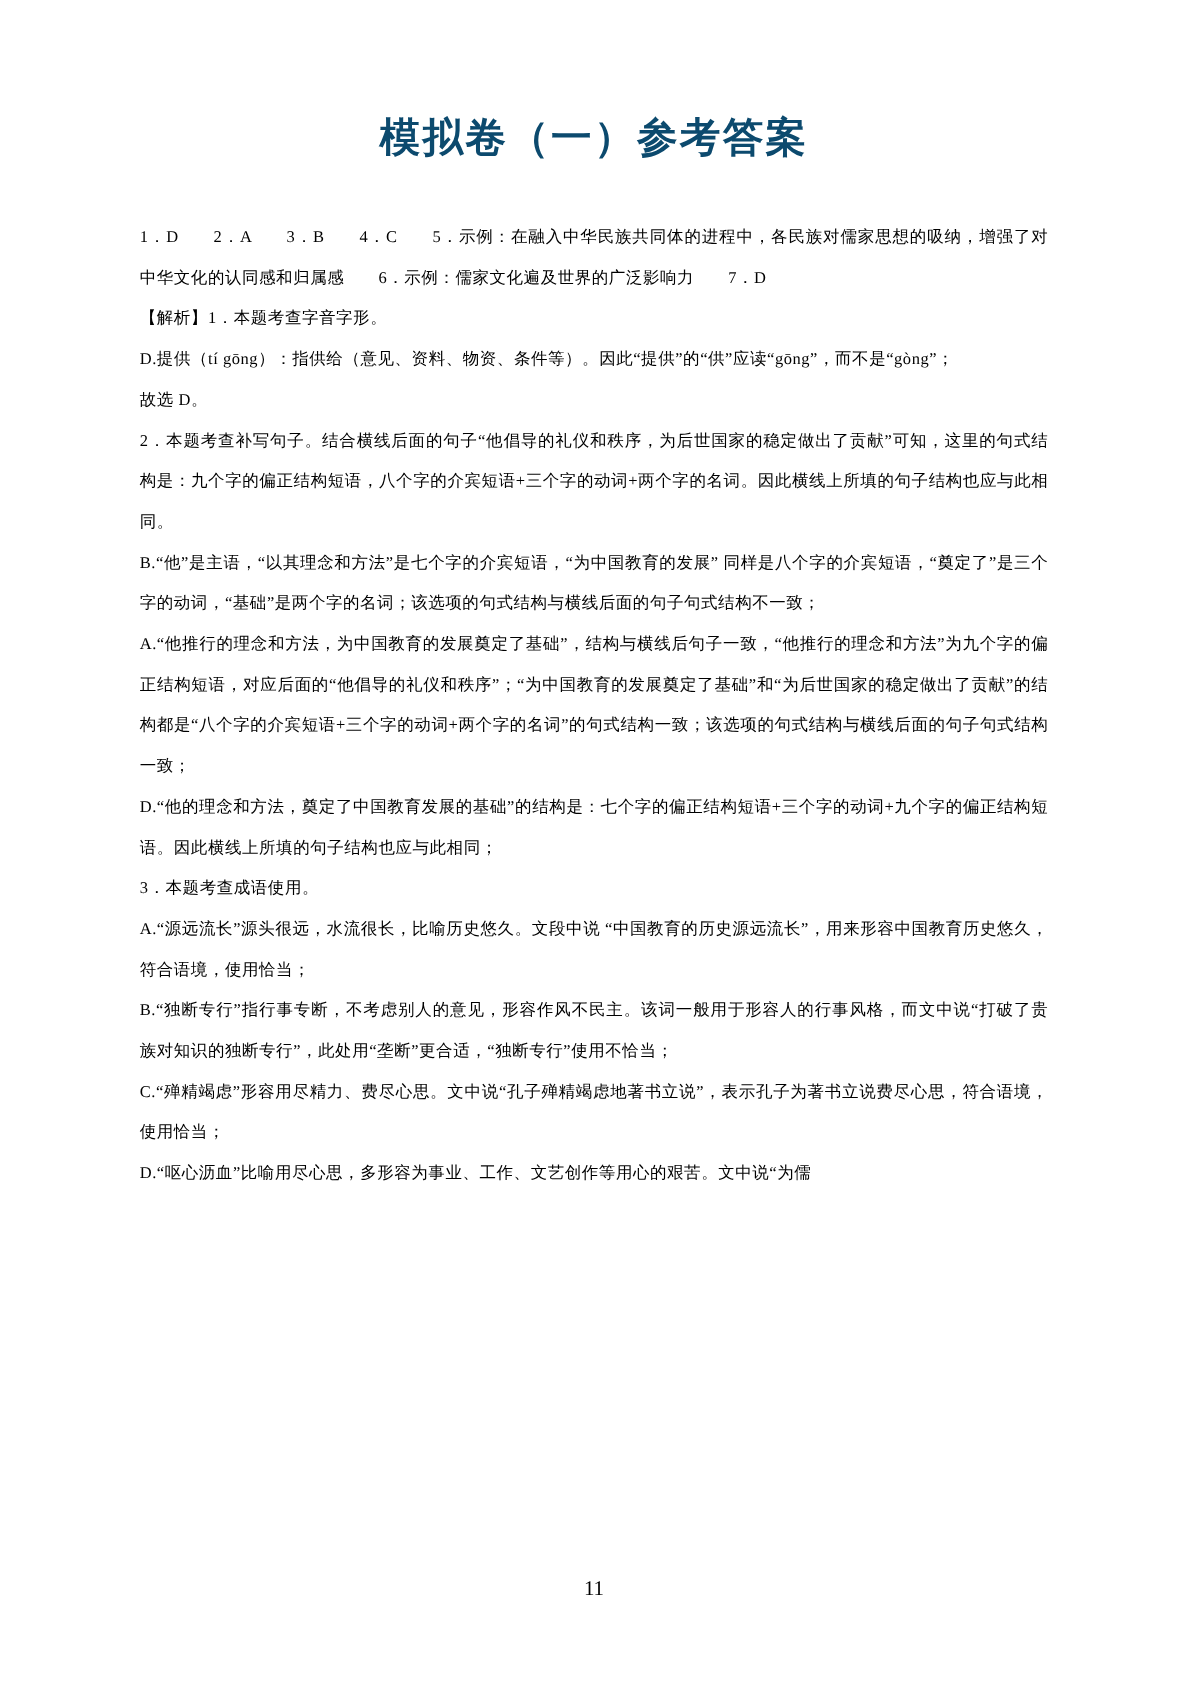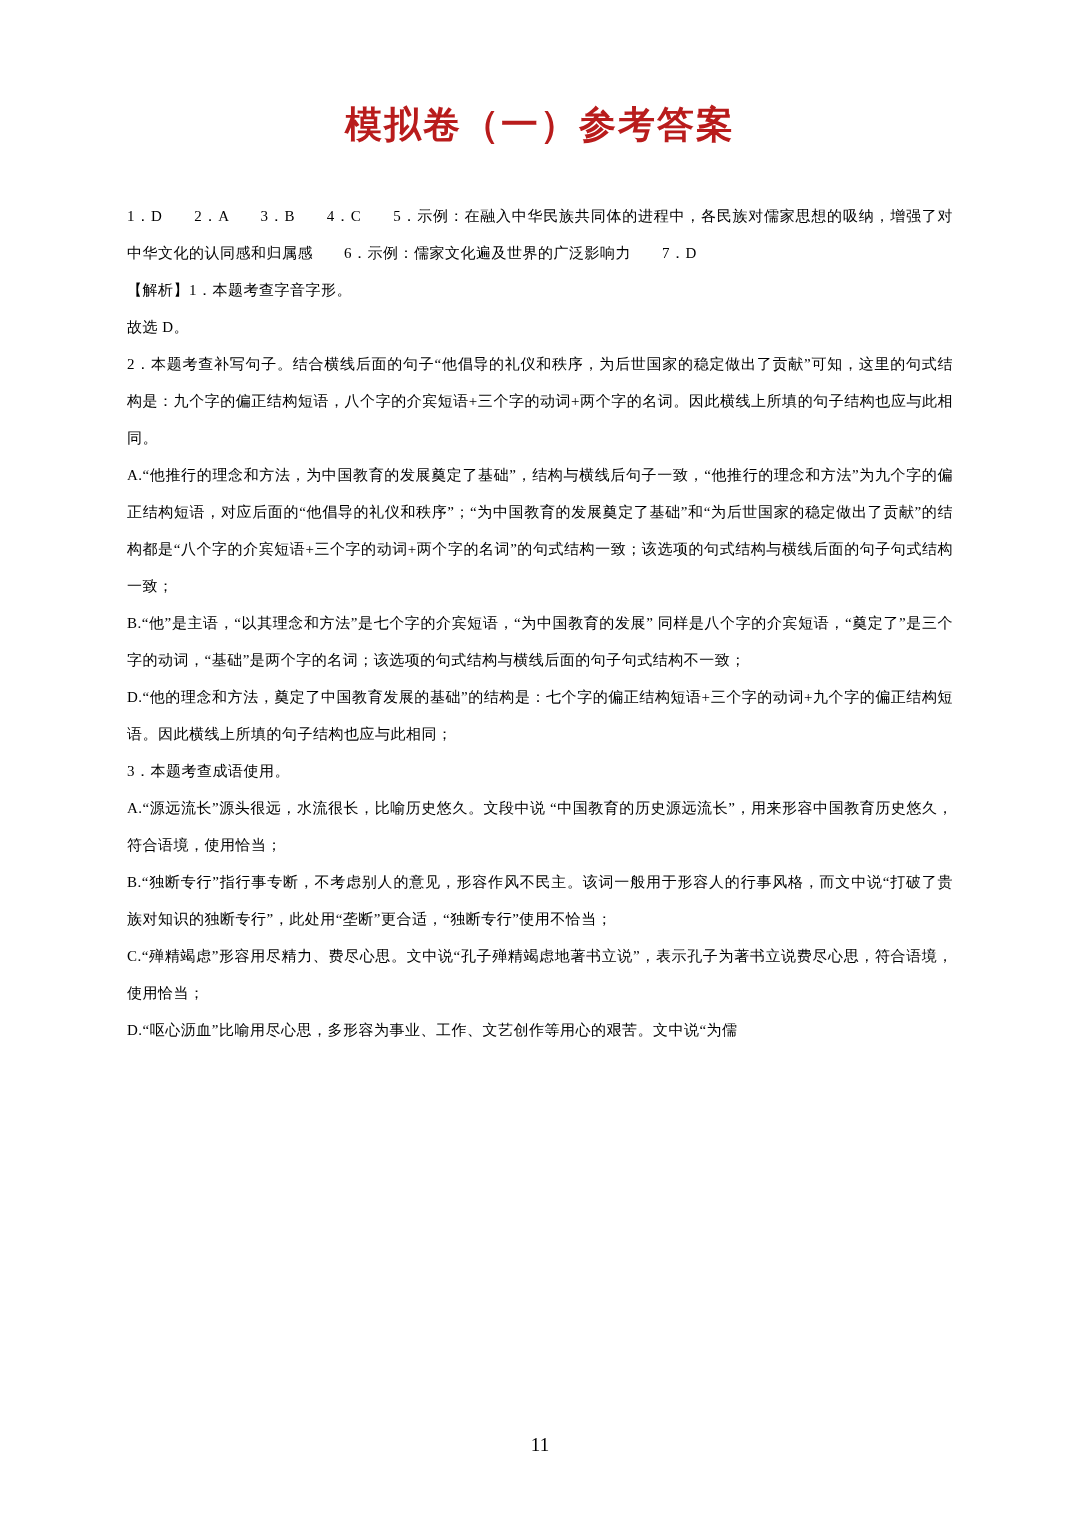--- a/index.html
+++ b/index.html
@@ -45,29 +45,30 @@
     font-size: 19px;
     font-family: "Liberation Serif", serif;
     margin-top: 38px;
   }
 </style>
 </head>
 <body>
 
 <div class="page">
 
-  <h1 class="doc-title" style="color: #b91c1c;">模拟卷（一）参考答案</h1>
+  <h1 class="doc-title" style="color: #0c4a6e;">模拟卷（一）参考答案</h1>
 
   <section class="doc-body">
     <p class="para">1．D　　2．A　　3．B　　4．C　　5．示例：在融入中华民族共同体的进程中，各民族对儒家思想的吸纳，增强了对中华文化的认同感和归属感　　6．示例：儒家文化遍及世界的广泛影响力　　7．D</p>
     <p class="para">【解析】1．本题考查字音字形。</p>
+    <p class="para">D.提供（tí gōng）：指供给（意见、资料、物资、条件等）。因此“提供”的“供”应读“gōng”，而不是“gòng”；</p>
     <p class="para">故选 D。</p>
     <p class="para">2．本题考查补写句子。结合横线后面的句子“他倡导的礼仪和秩序，为后世国家的稳定做出了贡献”可知，这里的句式结构是：九个字的偏正结构短语，八个字的介宾短语+三个字的动词+两个字的名词。因此横线上所填的句子结构也应与此相同。</p>
+    <p class="para">B.“他”是主语，“以其理念和方法”是七个字的介宾短语，“为中国教育的发展” 同样是八个字的介宾短语，“奠定了”是三个字的动词，“基础”是两个字的名词；该选项的句式结构与横线后面的句子句式结构不一致；</p>
     <p class="para">A.“他推行的理念和方法，为中国教育的发展奠定了基础”，结构与横线后句子一致，“他推行的理念和方法”为九个字的偏正结构短语，对应后面的“他倡导的礼仪和秩序”；“为中国教育的发展奠定了基础”和“为后世国家的稳定做出了贡献”的结构都是“八个字的介宾短语+三个字的动词+两个字的名词”的句式结构一致；该选项的句式结构与横线后面的句子句式结构一致；</p>
-    <p class="para">B.“他”是主语，“以其理念和方法”是七个字的介宾短语，“为中国教育的发展” 同样是八个字的介宾短语，“奠定了”是三个字的动词，“基础”是两个字的名词；该选项的句式结构与横线后面的句子句式结构不一致；</p>
     <p class="para">D.“他的理念和方法，奠定了中国教育发展的基础”的结构是：七个字的偏正结构短语+三个字的动词+九个字的偏正结构短语。因此横线上所填的句子结构也应与此相同；</p>
     <p class="para">3．本题考查成语使用。</p>
     <p class="para">A.“源远流长”源头很远，水流很长，比喻历史悠久。文段中说 “中国教育的历史源远流长”，用来形容中国教育历史悠久，符合语境，使用恰当；</p>
     <p class="para">B.“独断专行”指行事专断，不考虑别人的意见，形容作风不民主。该词一般用于形容人的行事风格，而文中说“打破了贵族对知识的独断专行”，此处用“垄断”更合适，“独断专行”使用不恰当；</p>
     <p class="para">C.“殚精竭虑”形容用尽精力、费尽心思。文中说“孔子殚精竭虑地著书立说”，表示孔子为著书立说费尽心思，符合语境，使用恰当；</p>
     <p class="para">D.“呕心沥血”比喻用尽心思，多形容为事业、工作、文艺创作等用心的艰苦。文中说“为儒</p>
   </section>
 
   <footer class="page-number">11</footer>
 

